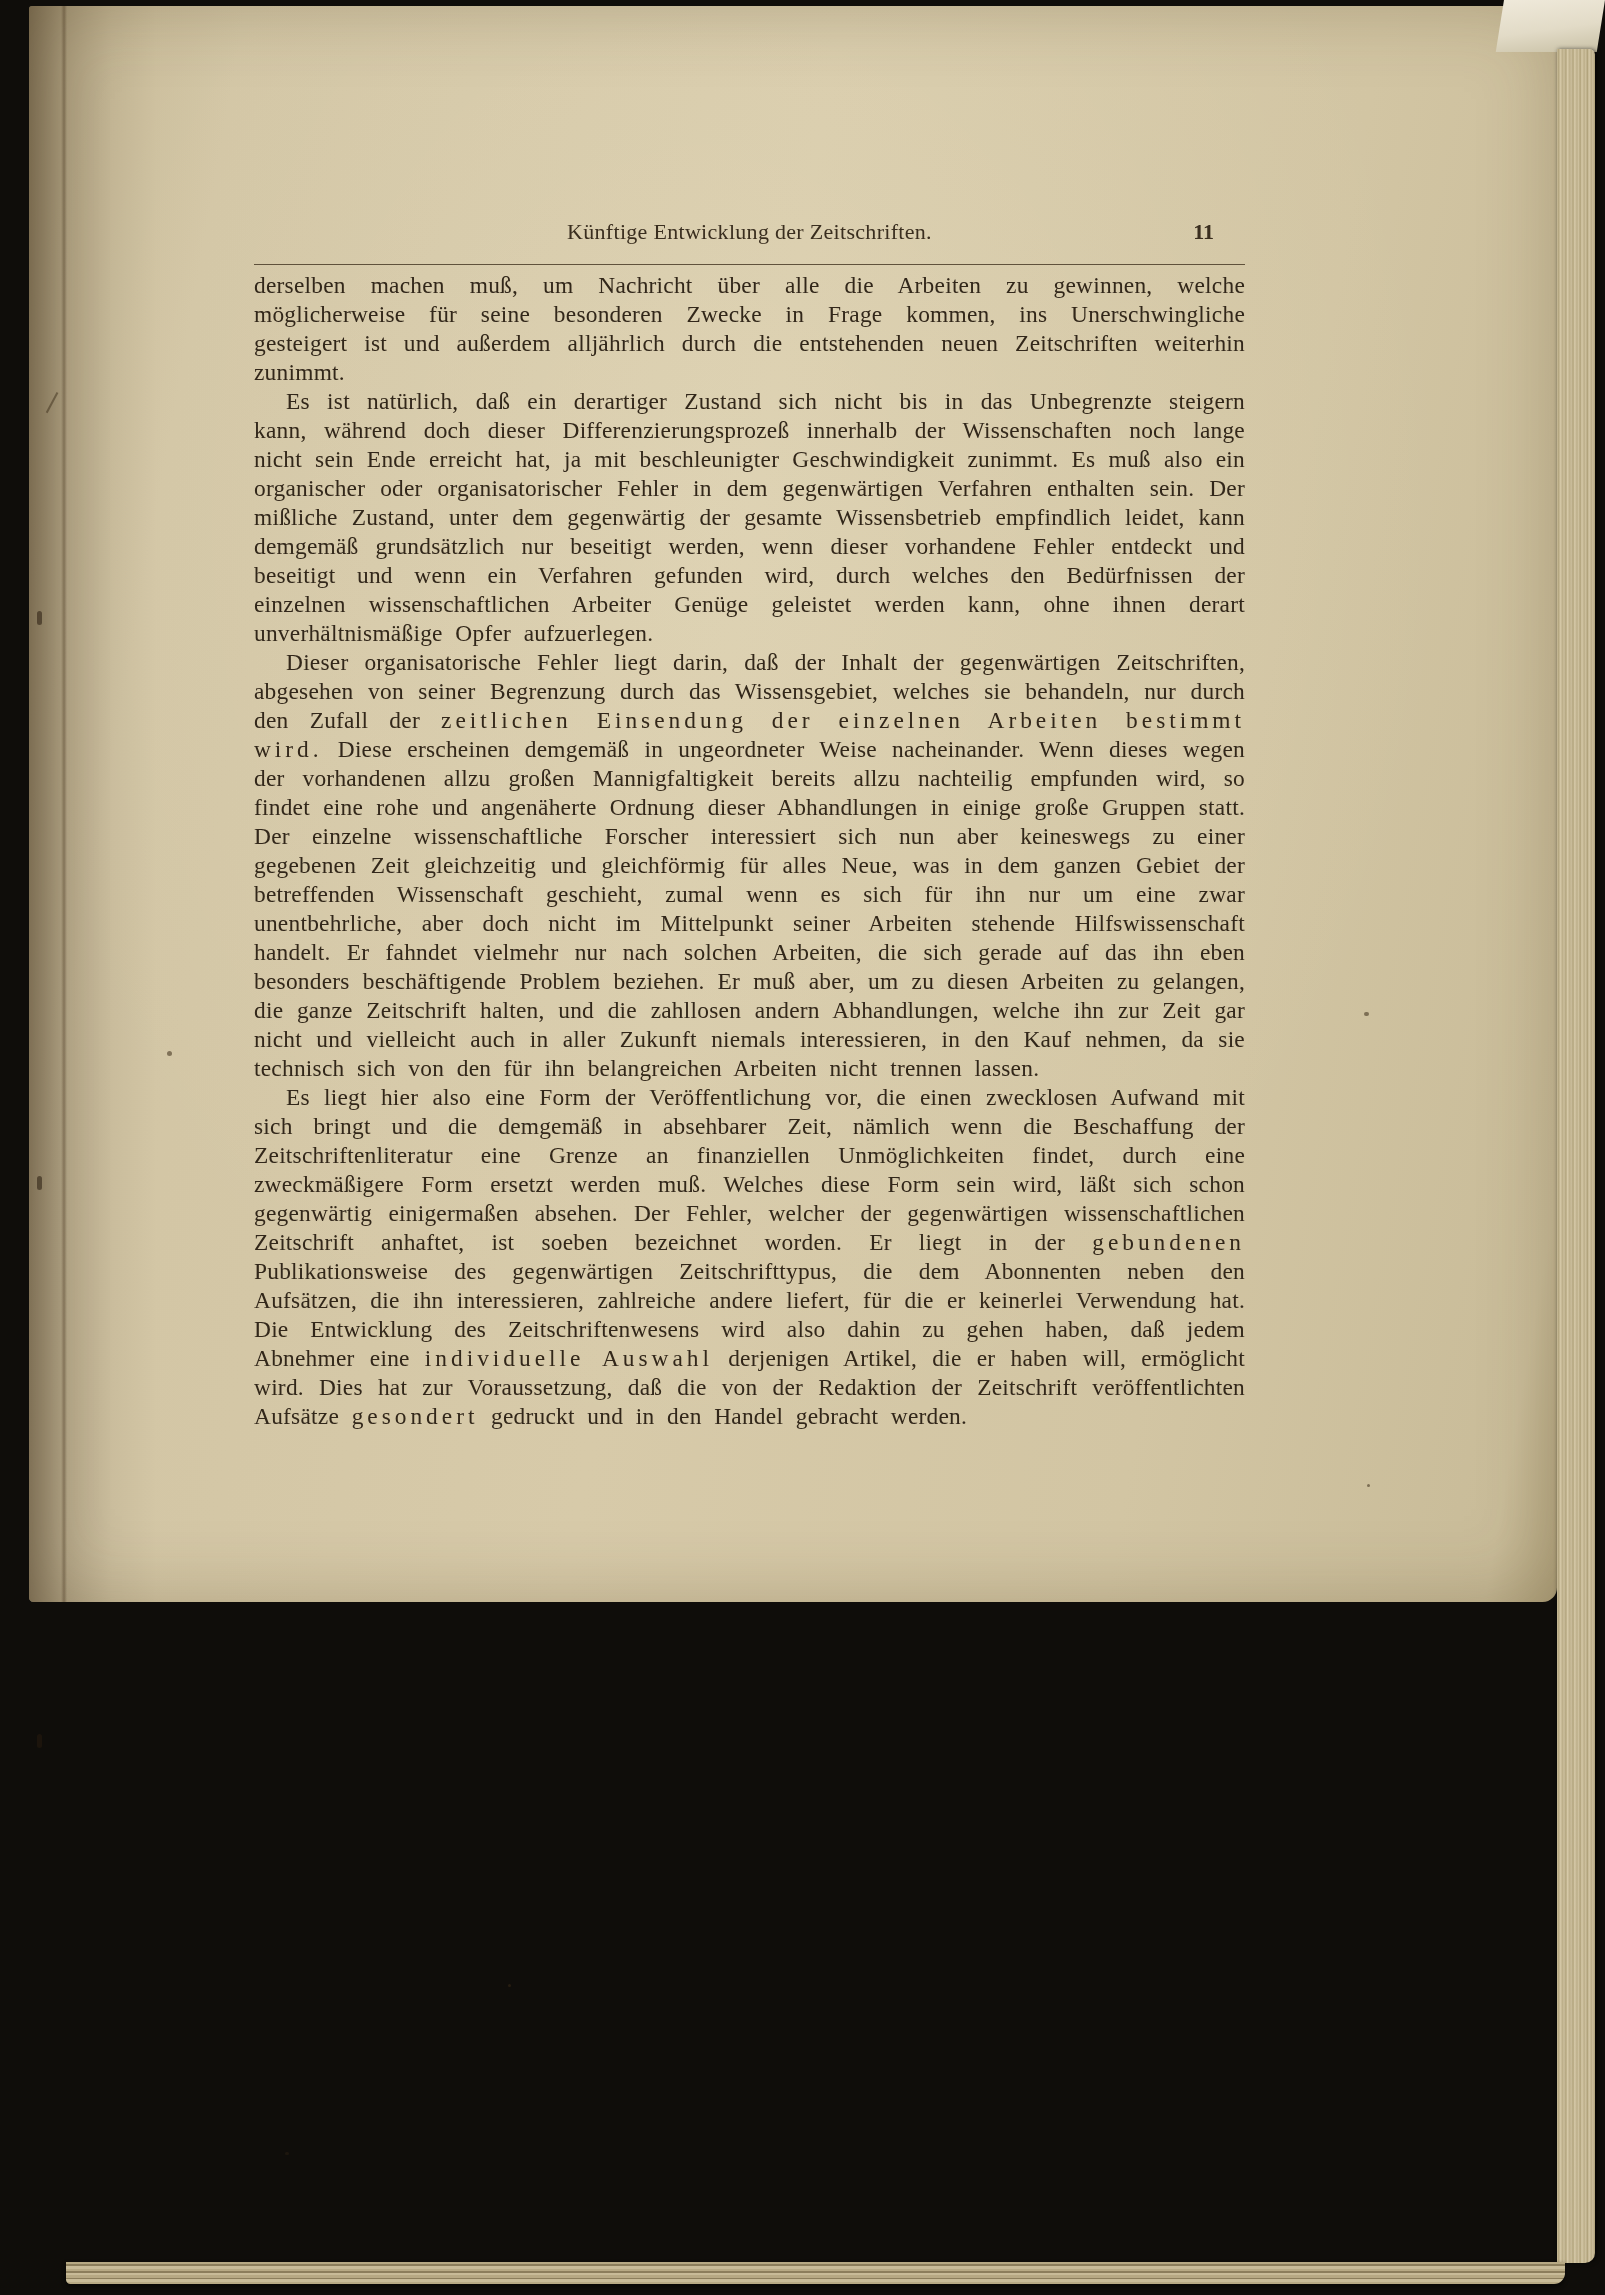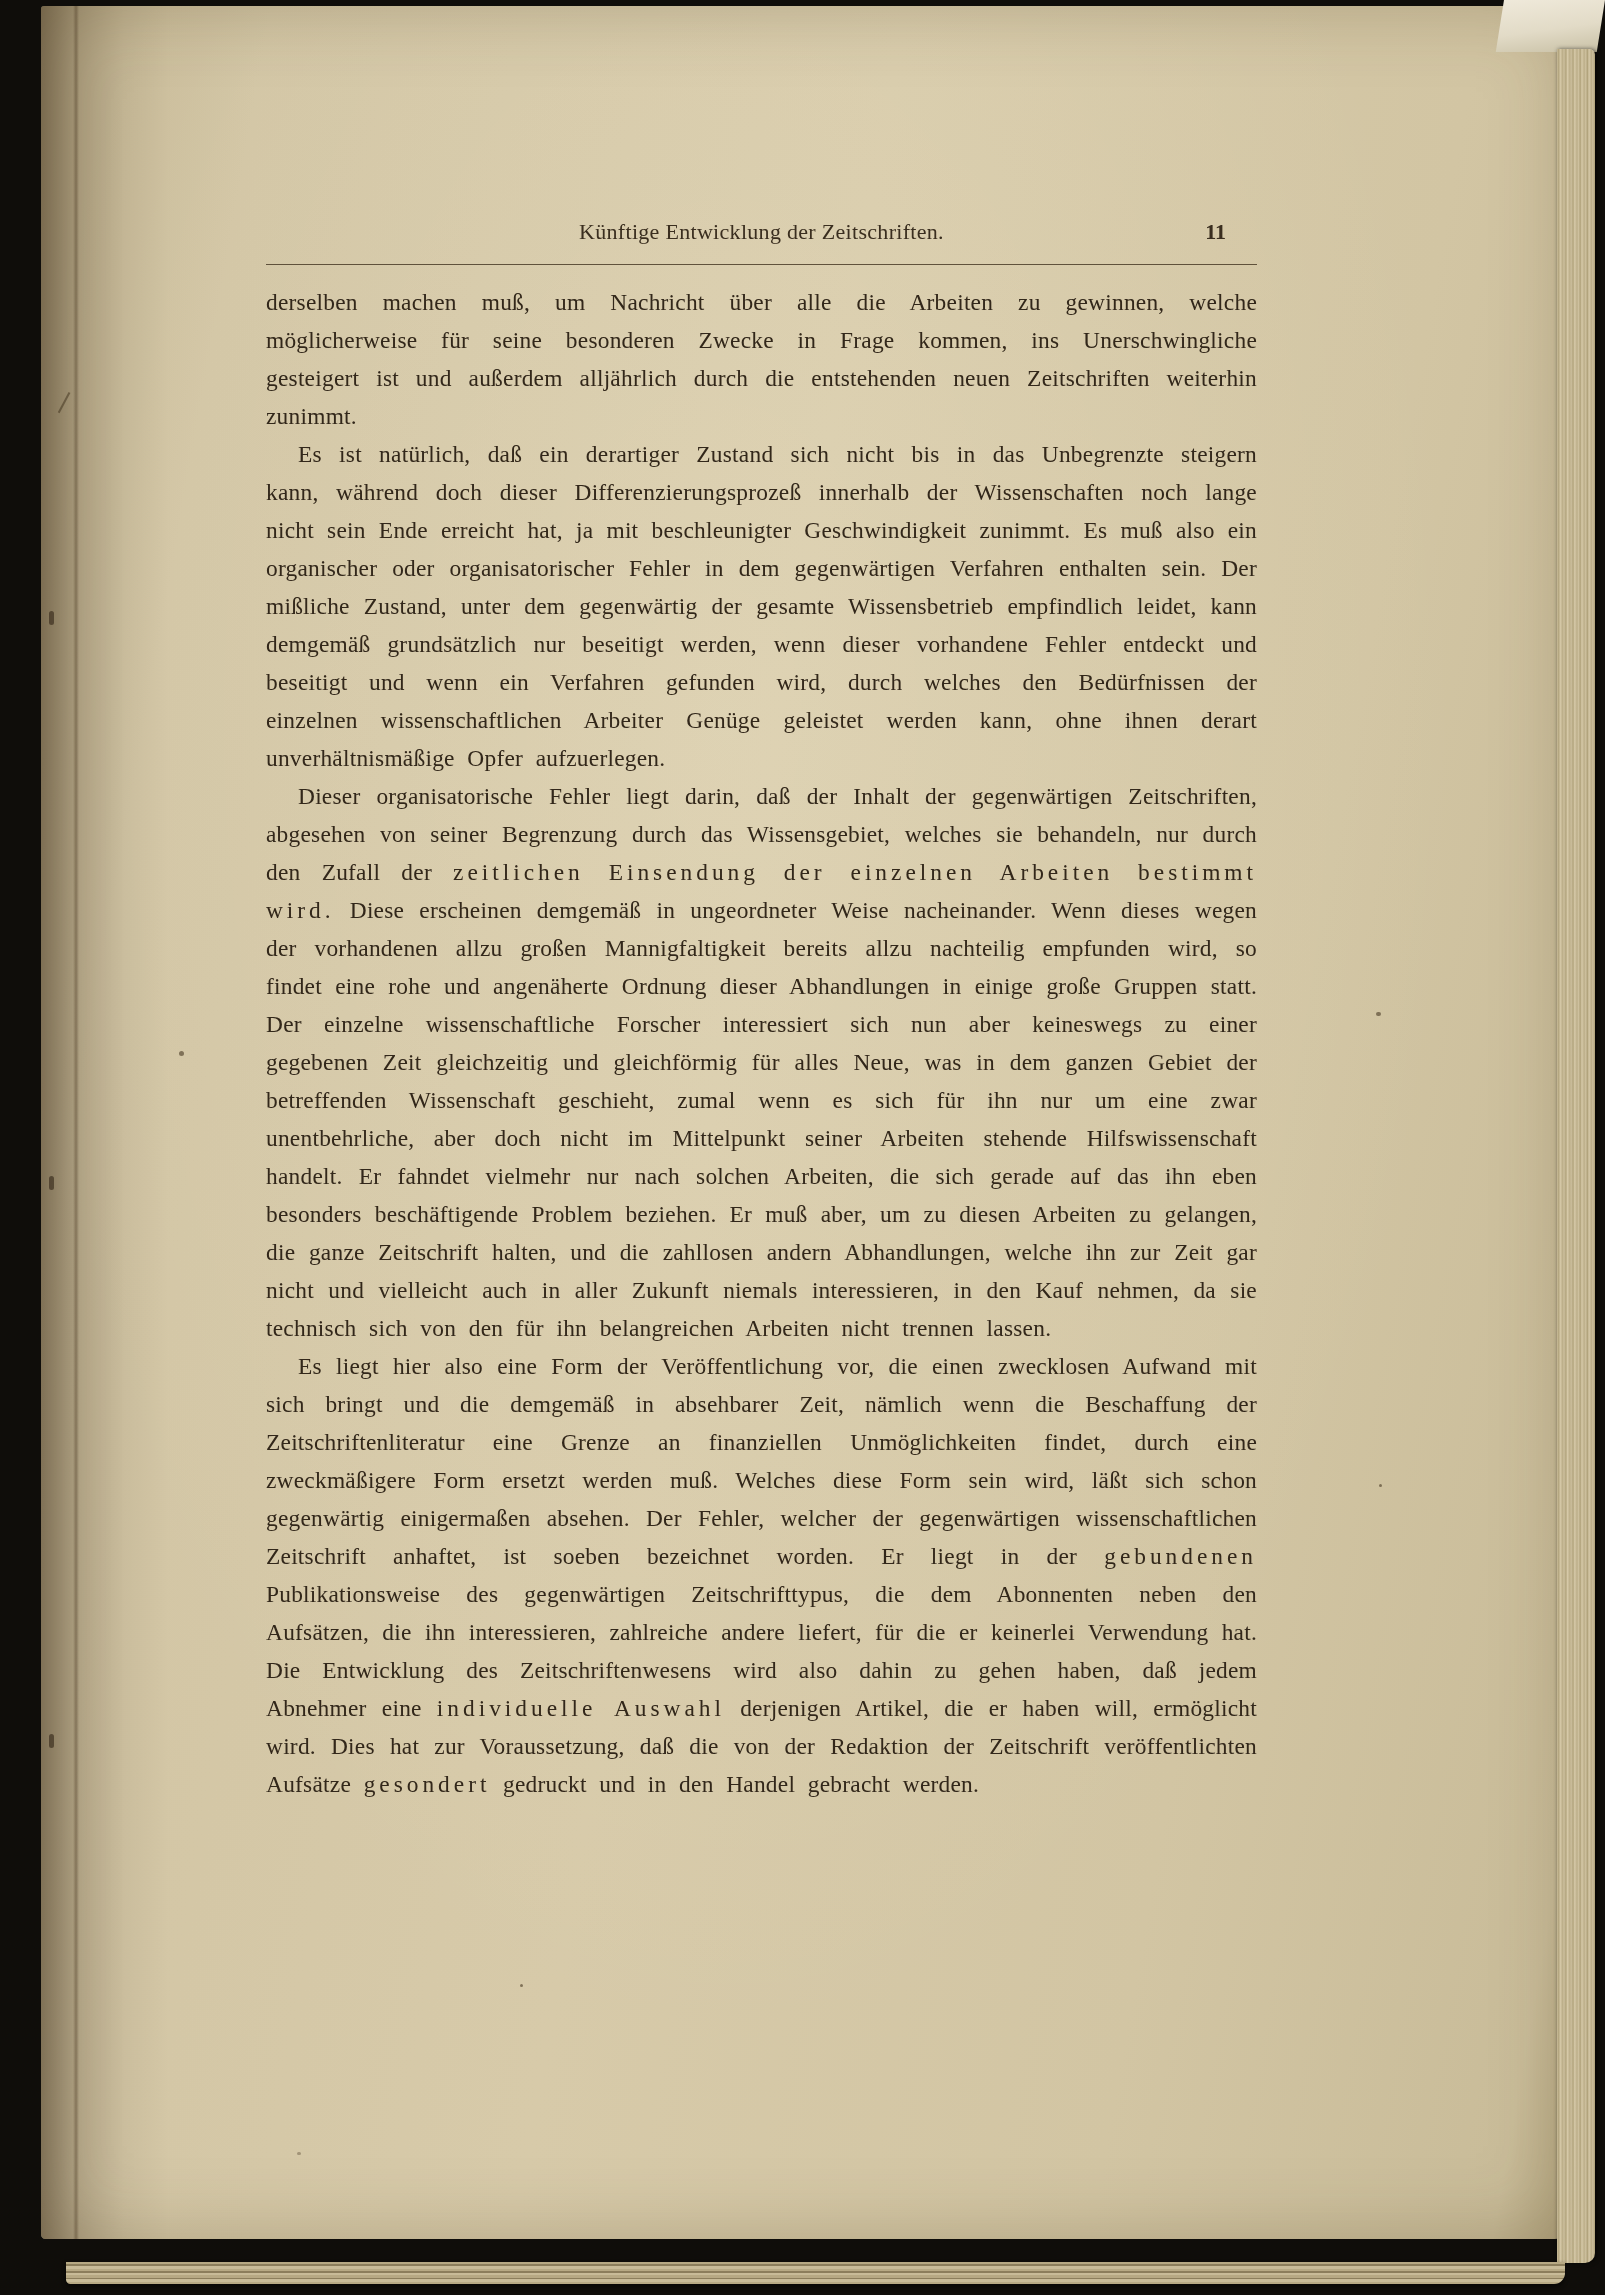--- a/index.html
+++ b/index.html
@@ -9,22 +9,22 @@
     height: 2295px;
     position: relative;
     overflow: hidden;
     background: #0f0d0a;
     font-family: "Liberation Serif", "DejaVu Serif", serif;
   }
 
   
   .paper {
     position: absolute;
-    left: 41px; top: 5.6px;
-    width: 1528px; height: 2233px;
+    left: 29px; top: 5.6px;
+    width: 1528px; height: 1596px;
     background:
       radial-gradient(ellipse at 45% 32%, rgba(255,250,228,0.18), rgba(0,0,0,0) 62%),
       linear-gradient(100deg, #c3b592 0%, #d2c5a4 12%, #d7caa9 45%, #d2c5a3 75%, #c9bc99 96%, #b5a781 100%);
     border-radius: 3.3px 7.8px 14.5px 4.5px;
     box-shadow: inset 0 0 78px rgba(80,60,30,0.28);
   }
   .binding-shadow {
     position: absolute; left: 0; top: 0;
     width: 128px; height: 100%;
     background: linear-gradient(90deg, rgba(58,42,22,0.48) 0%, rgba(58,42,22,0.20) 30%, rgba(58,42,22,0.06) 65%, rgba(0,0,0,0) 100%);
@@ -120,23 +120,23 @@
     color: #3a2e1f;
     font-weight: bold;
   }
   .header-rule {
     margin-top: 9px;
     height: 1.7px;
     background: #4a3c28;
     opacity: 0.85;
   }
   .text-block {
-    margin-top: 18px;
+    margin-top: 6px;
     font-size: 23.4px;
-    line-height: 38px;
+    line-height: 29px;
     text-align: justify;
     word-spacing: 0.28em;
     letter-spacing: 0.01em;
     hyphens: auto;
     -webkit-hyphens: auto;
   }
   p.body-paragraph { margin: 0; }
   p.indented { text-indent: 32px; }
   .spaced { letter-spacing: 0.17em; }
 </style>

